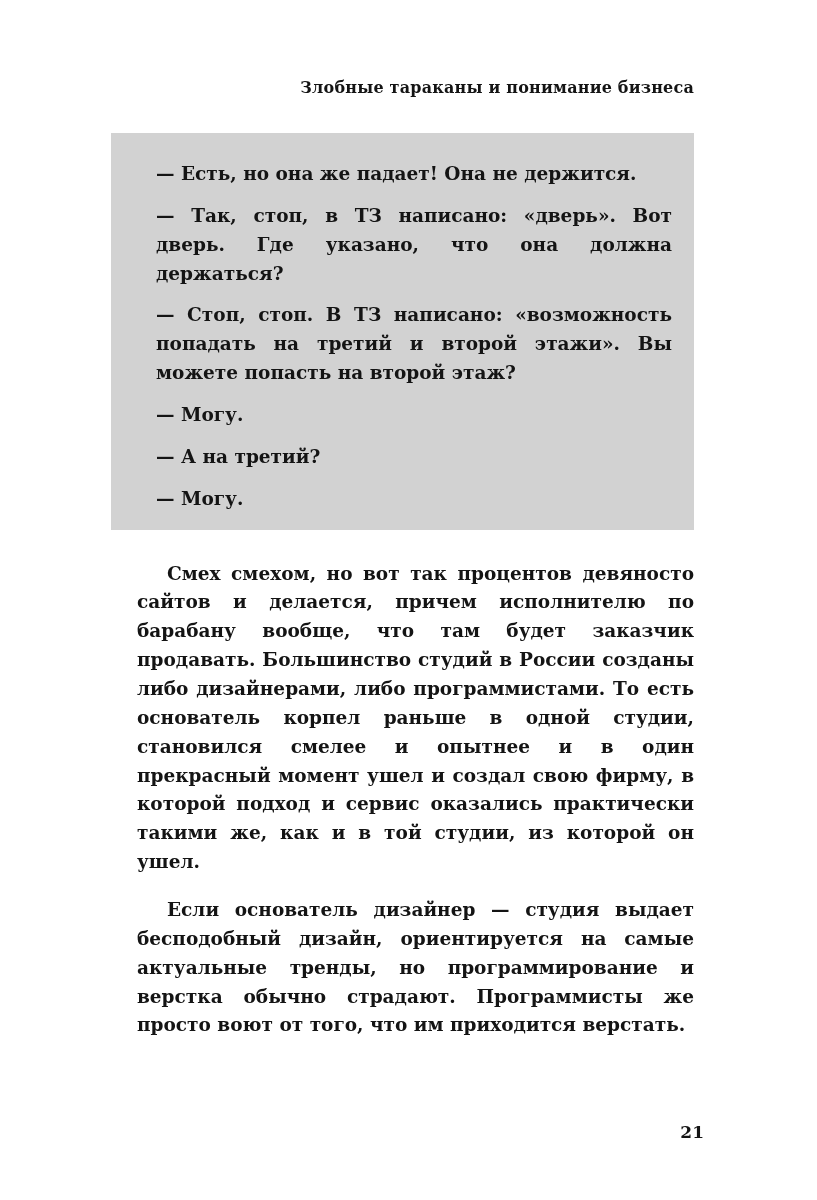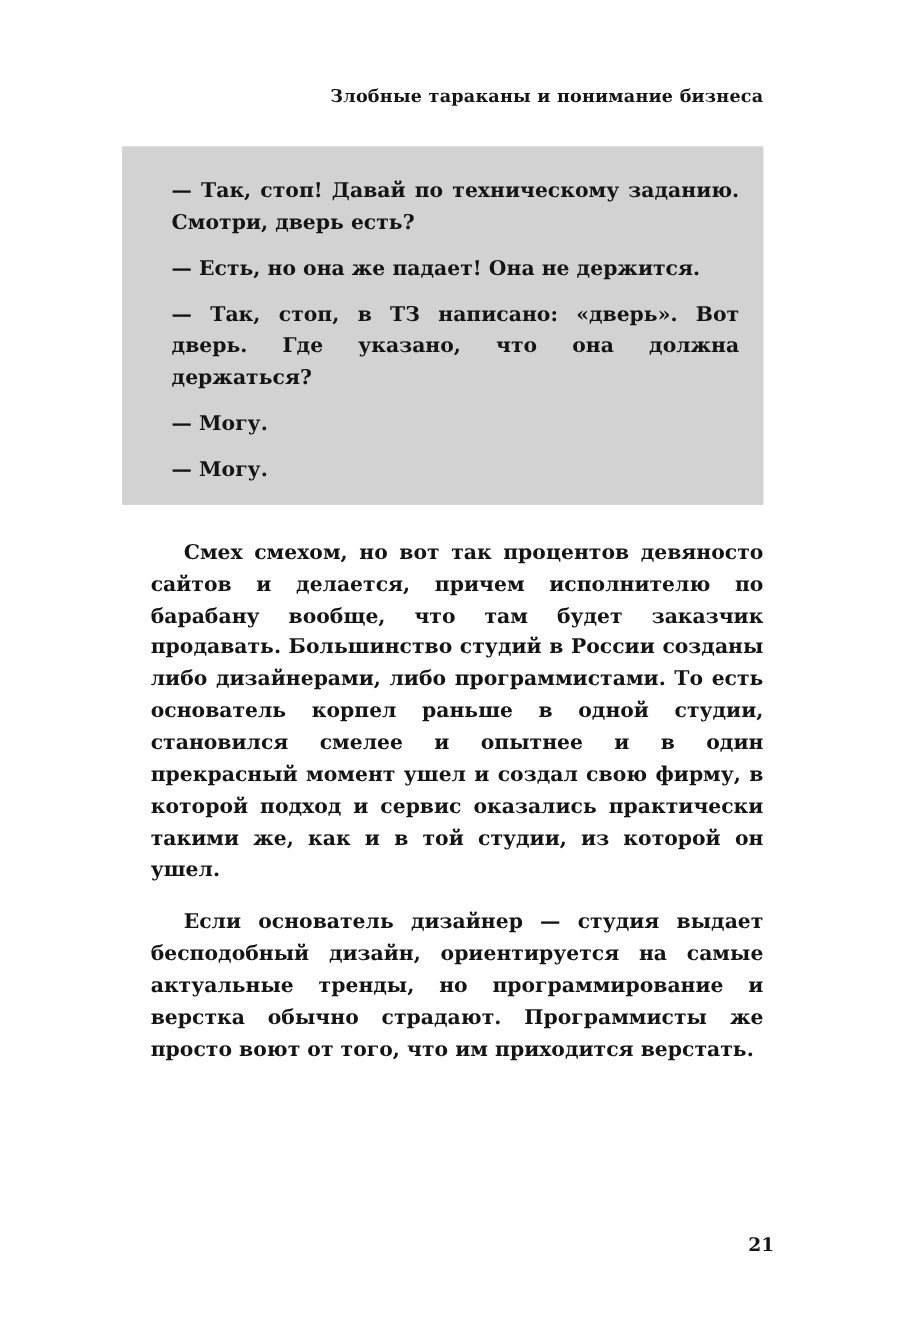--- a/index.html
+++ b/index.html
@@ -60,24 +60,25 @@
   }
 </style>
 </head>
 <body>
 
 <div class="page">
 
   <div class="running-head">Злобные тараканы и понимание бизнеса</div>
 
   <div class="dialogue-box">
-    <p>— Так, стоп! Давай по техническому заданию. Смотри, дверь есть?</p>
     <p>— Есть, но она же падает! Она не держится.</p>
     <p>— Так, стоп, в ТЗ написано: «дверь». Вот дверь. Где указано, что она должна держаться?</p>
+    <p>— Стоп, стоп. В ТЗ написано: «возможность попадать на третий и второй этажи». Вы можете попасть на второй этаж?</p>
     <p>— Могу.</p>
+    <p>— А на третий?</p>
     <p>— Могу.</p>
   </div>
 
   <div class="body-text">
     <p>Смех смехом, но вот так процентов девяносто сайтов и делается, причем исполнителю по барабану вообще, что там будет заказчик продавать. Большинство студий в России созданы либо дизайнерами, либо программистами. То есть основатель корпел раньше в одной студии, становился смелее и опытнее и в один прекрасный момент ушел и создал свою фирму, в которой подход и сервис оказались практически такими же, как и в той студии, из которой он ушел.</p>
     <p>Если основатель дизайнер — студия выдает бесподобный дизайн, ориентируется на самые актуальные тренды, но программирование и верстка обычно страдают. Программисты же просто воют от того, что им приходится верстать.</p>
   </div>
 
   <div class="page-number">21</div>
 

